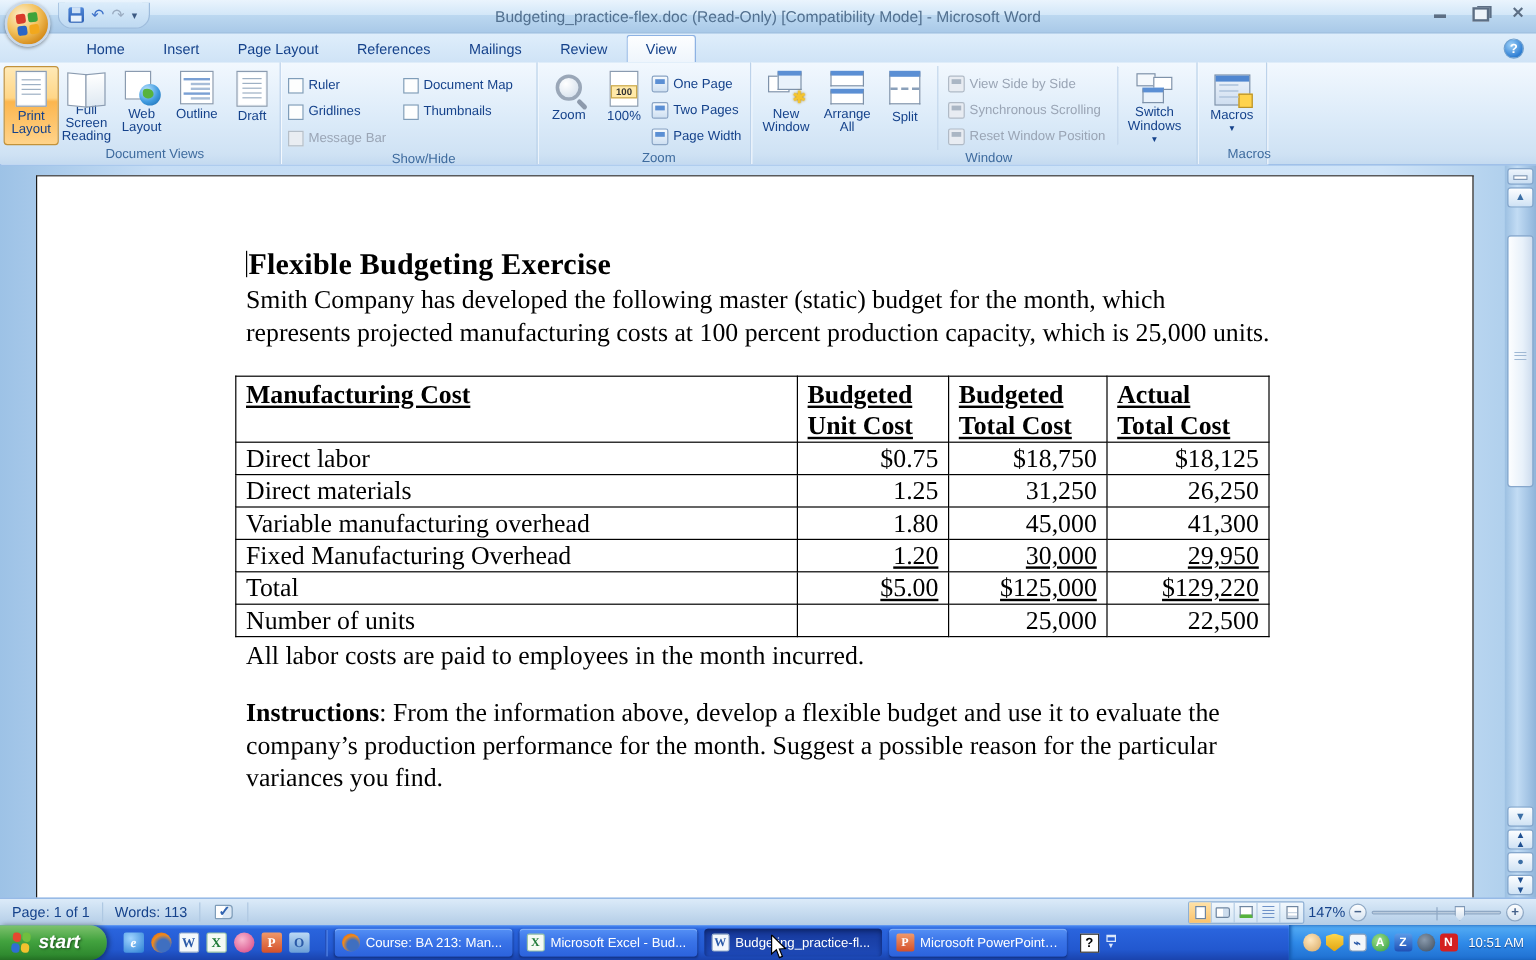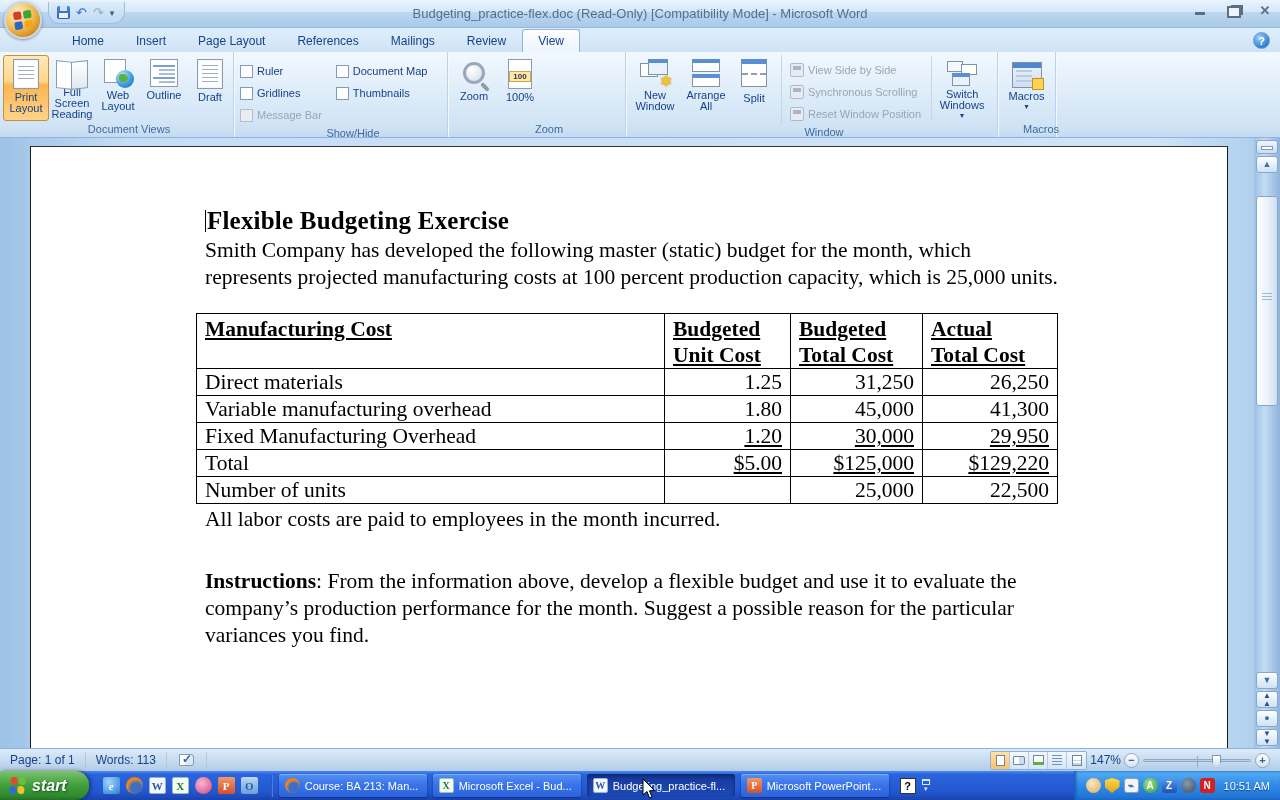--- a/index.html
+++ b/index.html
@@ -127,21 +127,21 @@
   table.budget { border-collapse:collapse; table-layout:fixed; width:861px; margin:22px 0 0 -9px;
     font-size:21.5px; }
   table.budget col.c1 { width:468px; } table.budget col.c2 { width:126px; }
   table.budget col.c3 { width:132px; } table.budget col.c4 { width:135px; }
   table.budget th, table.budget td { border:1px solid #000; padding:0 8px; height:27px;
     font-weight:normal; text-align:left; vertical-align:bottom; line-height:26px; }
   table.budget th { font-weight:bold; vertical-align:top; padding-top:2px; }
   table.budget .num { text-align:right; }
   .u { text-decoration:underline; }
   .doc-note { font-size:21.5px; margin-top:3px; }
-  .doc-instructions { font-size:21.5px; line-height:27px; width:860px; margin-top:36px; }
+  .doc-instructions { font-size:21.5px; line-height:27px; width:860px; margin-top:22px; }
   .doc-instructions b { font-weight:bold; }
 
   
   .vscroll { position:absolute; right:0; top:0; width:26px; bottom:0;
     background:linear-gradient(90deg,#9cc0e2,#c2dcf4 40%,#8fb4da); }
   .vs-btn { width:22px; margin:2px auto; height:17px; border-radius:3px;
     background:linear-gradient(#fdfeff,#cfe2f4); border:1px solid #86a7cc;
     color:#3a6ea5; font-size:9px; text-align:center; line-height:15px; }
   .vs-ruler { height:14px; line-height:12px; background:linear-gradient(#eef5fc,#cadef2); }
   .vs-thumb { position:absolute; left:2px; right:2px; top:58px; height:210px; border-radius:3px;
@@ -335,20 +335,34 @@
         <div class="bigbtn">
           <span class="magnifier"></span>
           <span class="blabel" style="margin-top:7px">Zoom</span>
         </div>
         <div class="bigbtn">
           <span class="pg100">
               <span class="num">100</span>
             </span>
           <span class="blabel">100%</span>
         </div>
+        <div style="padding-top:4px">
+          <div class="smallrow">
+            <span class="mini-ic blue"></span>
+            <span class="slabel">One Page</span>
+          </div>
+          <div class="smallrow">
+            <span class="mini-ic blue"></span>
+            <span class="slabel">Two Pages</span>
+          </div>
+          <div class="smallrow">
+            <span class="mini-ic blue"></span>
+            <span class="slabel">Page Width</span>
+          </div>
+        </div>
       </div>
       <div class="rgroup-label">Zoom</div>
     </div>
 
     <div class="rgroup" style="width:372px">
       <div class="rgroup-body">
         <div class="bigbtn" style="width:52px">
           <span class="newwin">
               <i class="w1"></i>
               <i class="w2"></i>
@@ -421,20 +435,26 @@
               <col class="c2">
               <col class="c3">
               <col class="c4">
             </colgroup>
           <tbody>
               <tr>
             <th><span class="u">Manufacturing Cost</span></th>
             <th><span class="u">Budgeted</span><br><span class="u">Unit Cost</span></th>
             <th><span class="u">Budgeted</span><br><span class="u">Total Cost</span></th>
             <th><span class="u">Actual</span><br><span class="u">Total Cost</span></th>
+          </tr>
+          <tr>
+            <td>Direct labor</td>
+            <td class="num">$0.75</td>
+            <td class="num">$18,750</td>
+            <td class="num">$18,125</td>
           </tr>
           <tr>
             <td>Direct materials</td>
             <td class="num">1.25</td>
             <td class="num">31,250</td>
             <td class="num">26,250</td>
           </tr>
           <tr>
             <td>Variable manufacturing overhead</td>
             <td class="num">1.80</td>

